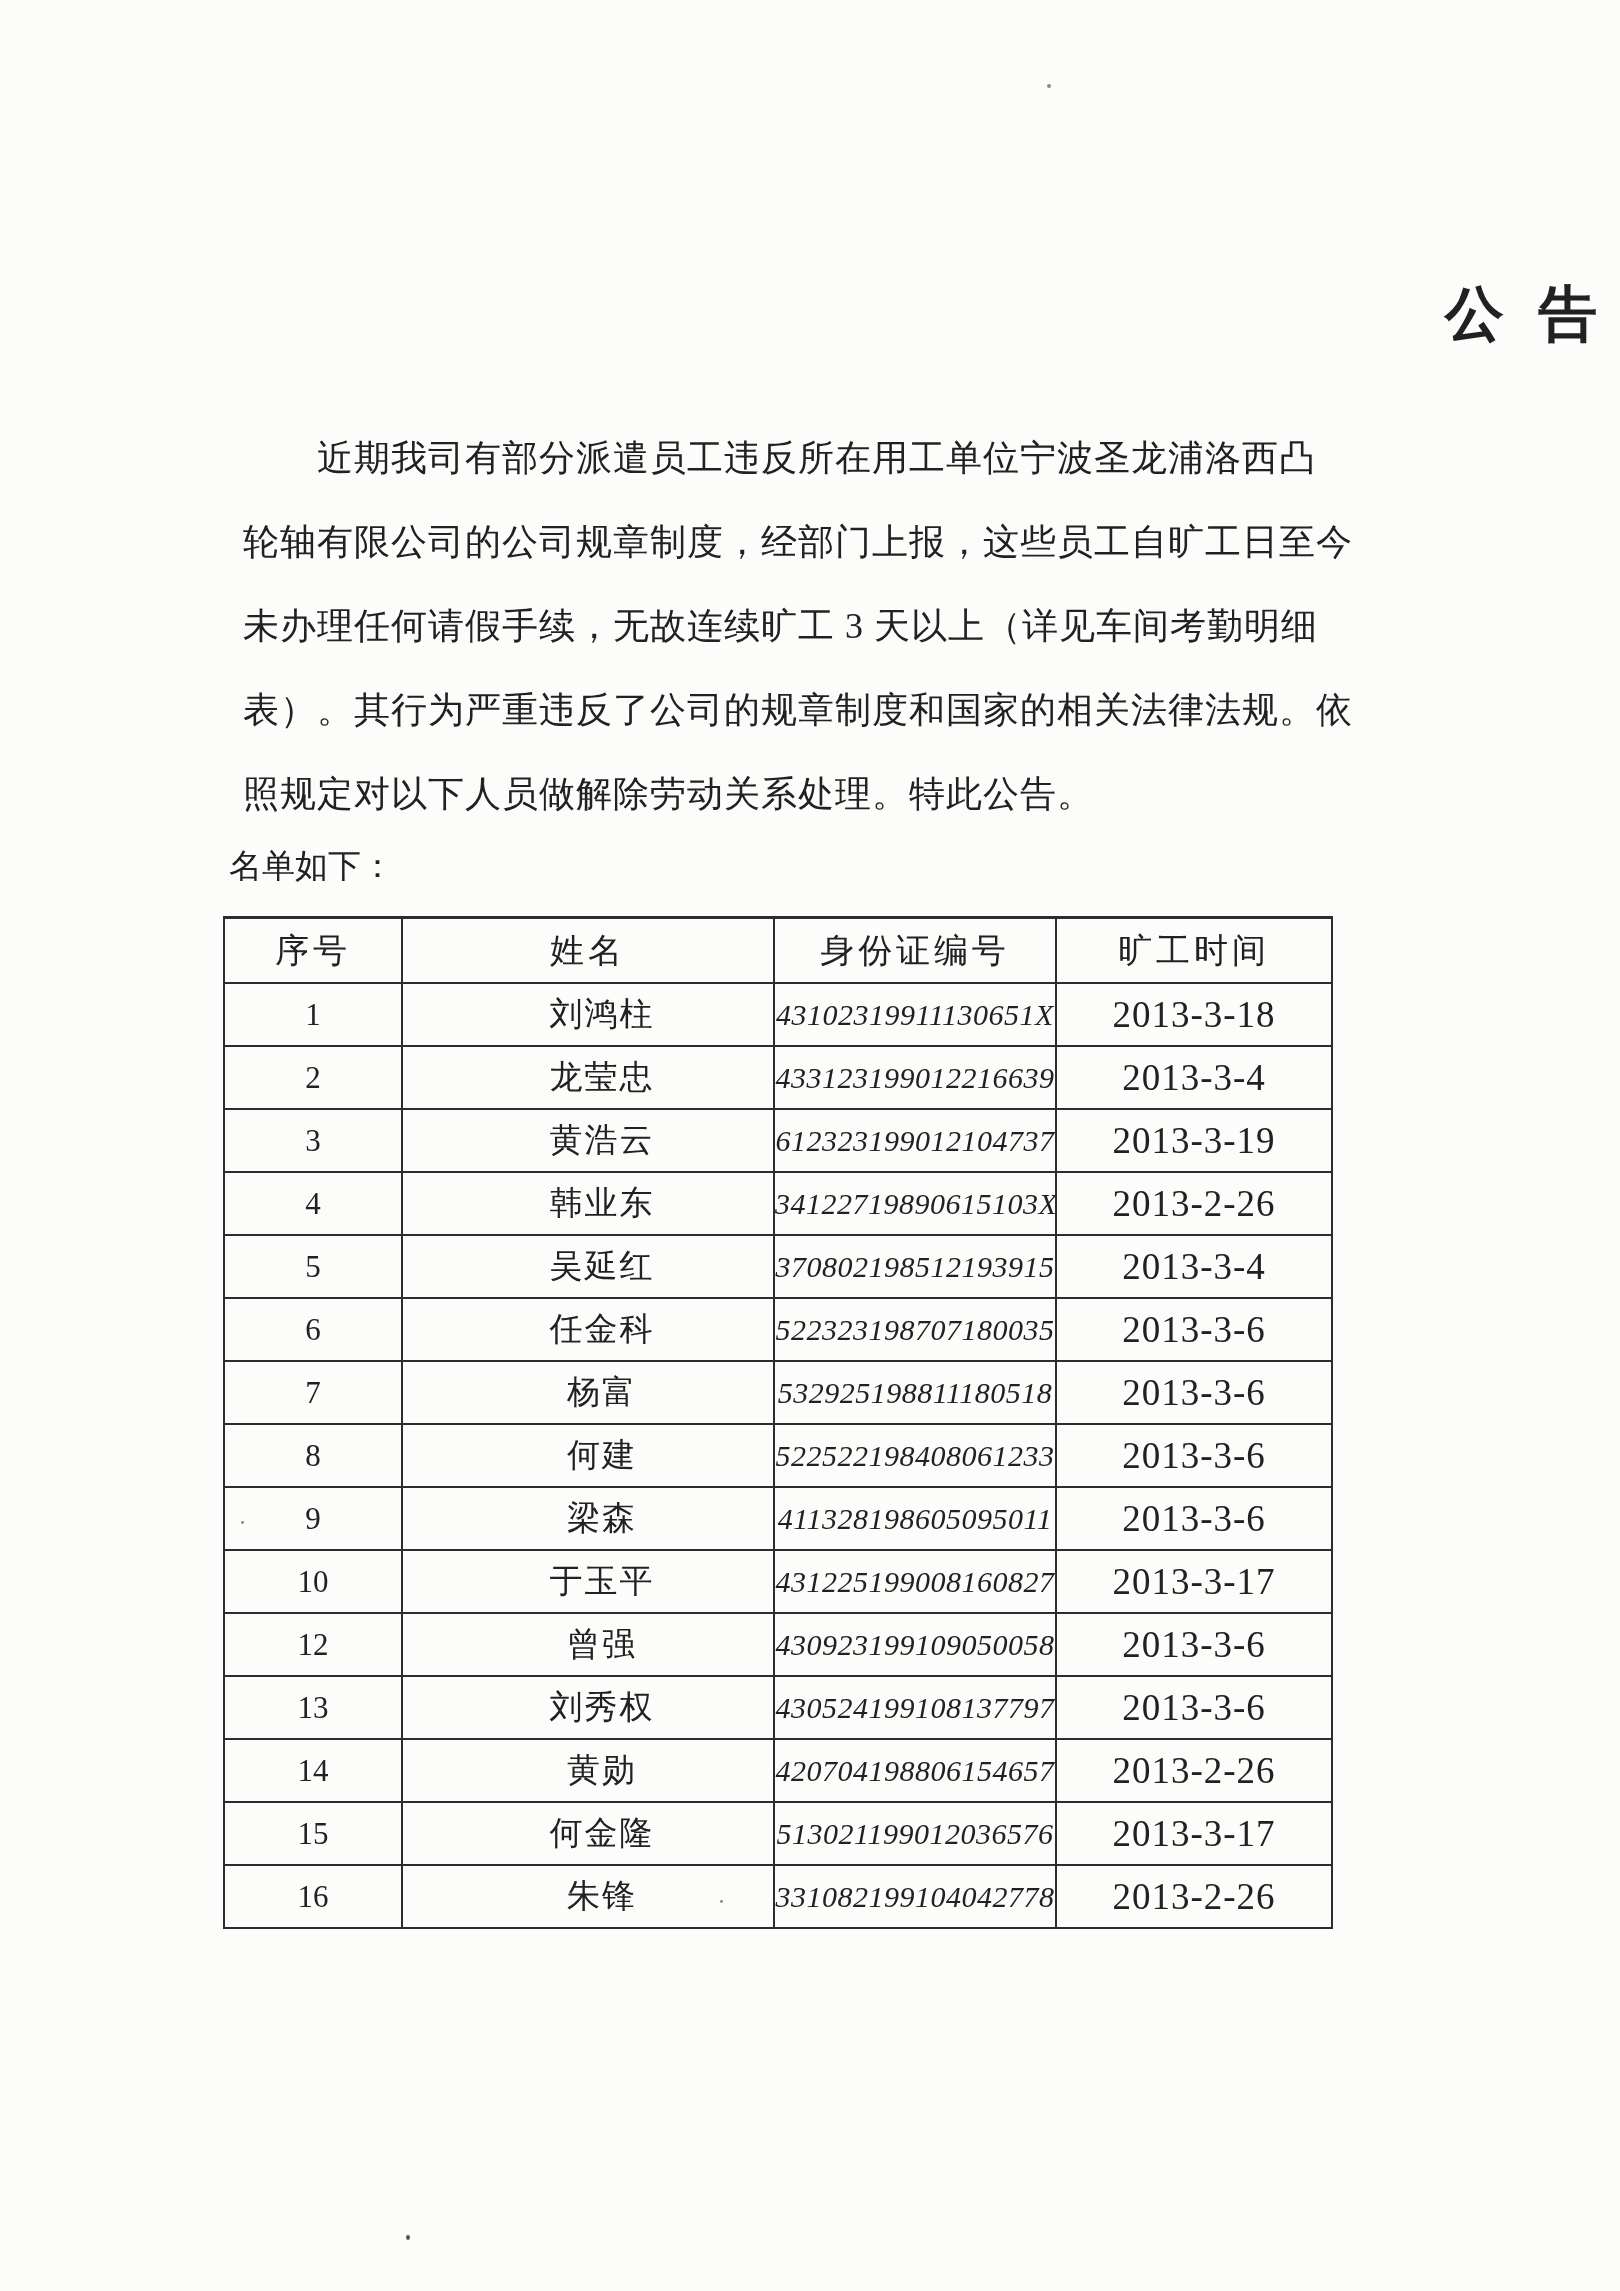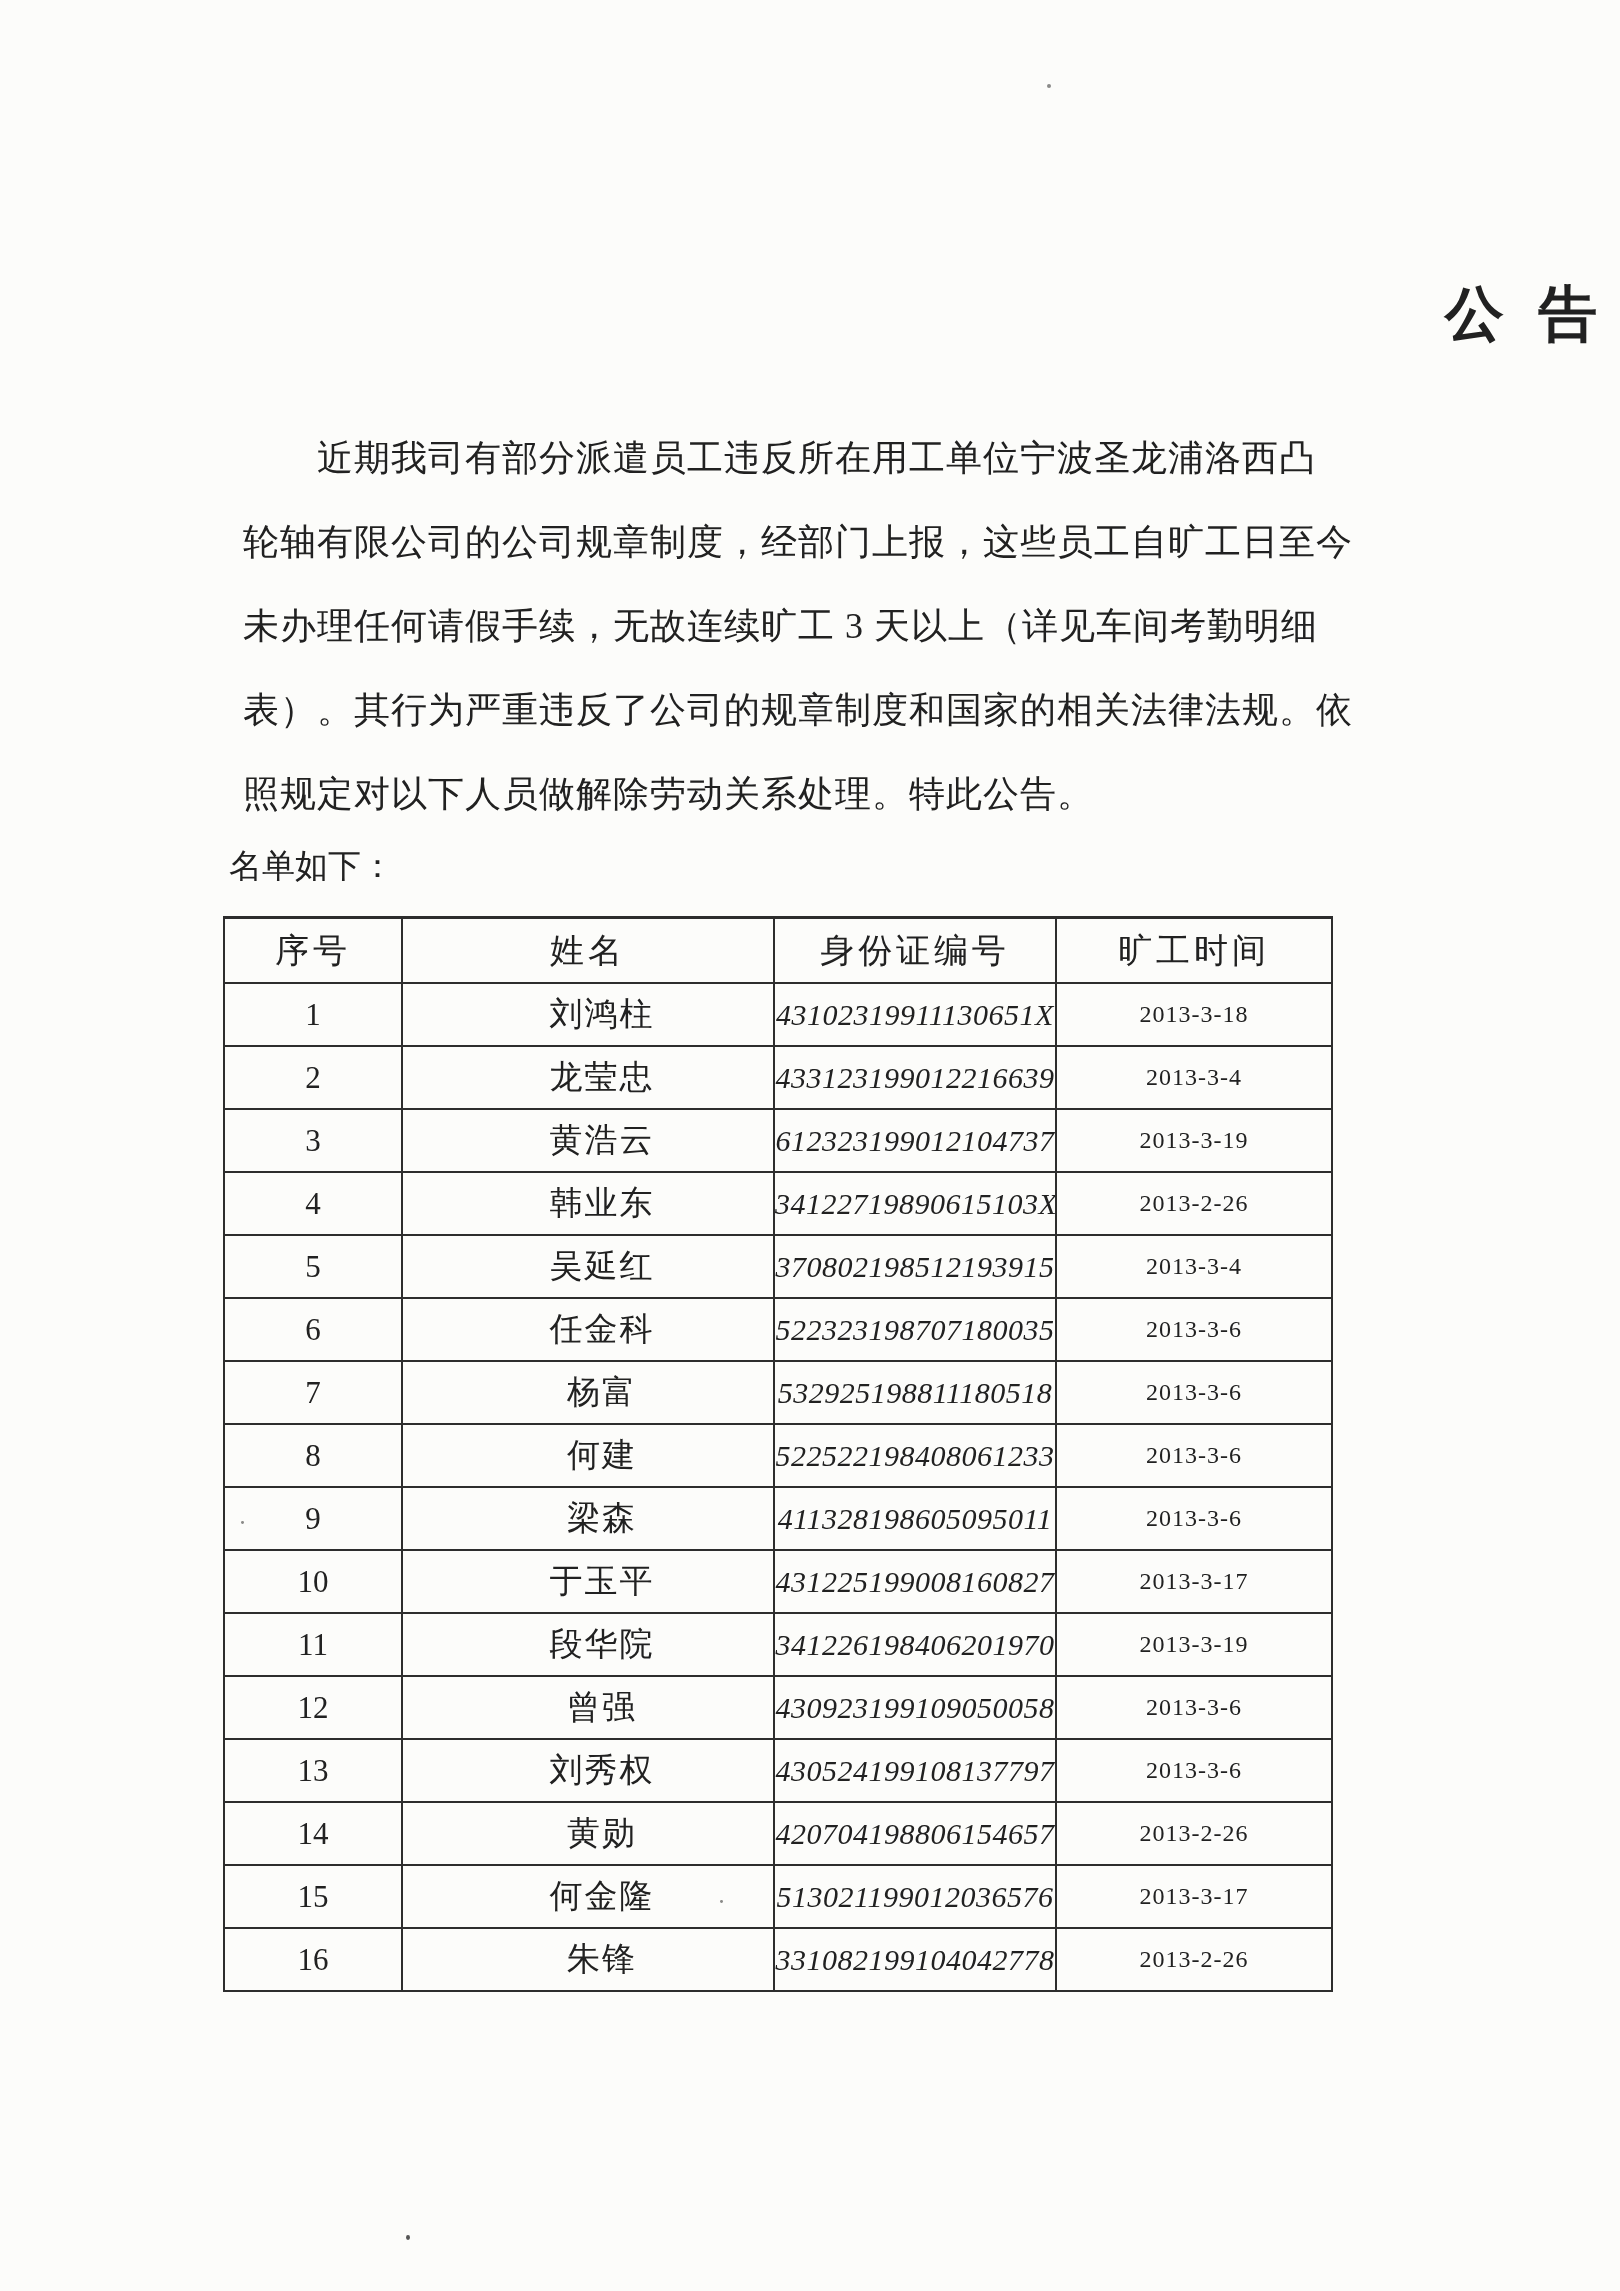--- a/index.html
+++ b/index.html
@@ -78,21 +78,21 @@
     border-bottom:2.9px solid var(--border);
     letter-spacing:3.9px;
   }
   .doc-table tbody td{
     height:61px;
     font-size:30px;
   }
   .doc-table td.c-no{font-size:31px;}
   .doc-table td.c-name{font-size:33px;letter-spacing:2px;padding-left:28px;}
   .doc-table td.c-id{font-size:30px;letter-spacing:0.5px;font-style:italic;}
-  .doc-table td.c-date{font-size:24px;letter-spacing:1px;}
+  .doc-table td.c-date{font-size:37px;letter-spacing:1px;}
   .speck{
     position:absolute;
     background:#8a8a88;
     border-radius:50%;
   }
 </style>
 </head>
 <body>
 
 <div class="page">
@@ -179,26 +179,20 @@
     <td class="c-id">411328198605095011</td>
     <td class="c-date">2013-3-6</td>
   </tr>
         <tr>
     <td class="c-no">10</td>
     <td class="c-name">于玉平</td>
     <td class="c-id">431225199008160827</td>
     <td class="c-date">2013-3-17</td>
   </tr>
         <tr>
-    <td class="c-no">11</td>
-    <td class="c-name">段华院</td>
-    <td class="c-id">341226198406201970</td>
-    <td class="c-date">2013-3-19</td>
-  </tr>
-        <tr>
     <td class="c-no">12</td>
     <td class="c-name">曾强</td>
     <td class="c-id">430923199109050058</td>
     <td class="c-date">2013-3-6</td>
   </tr>
         <tr>
     <td class="c-no">13</td>
     <td class="c-name">刘秀权</td>
     <td class="c-id">430524199108137797</td>
     <td class="c-date">2013-3-6</td>

